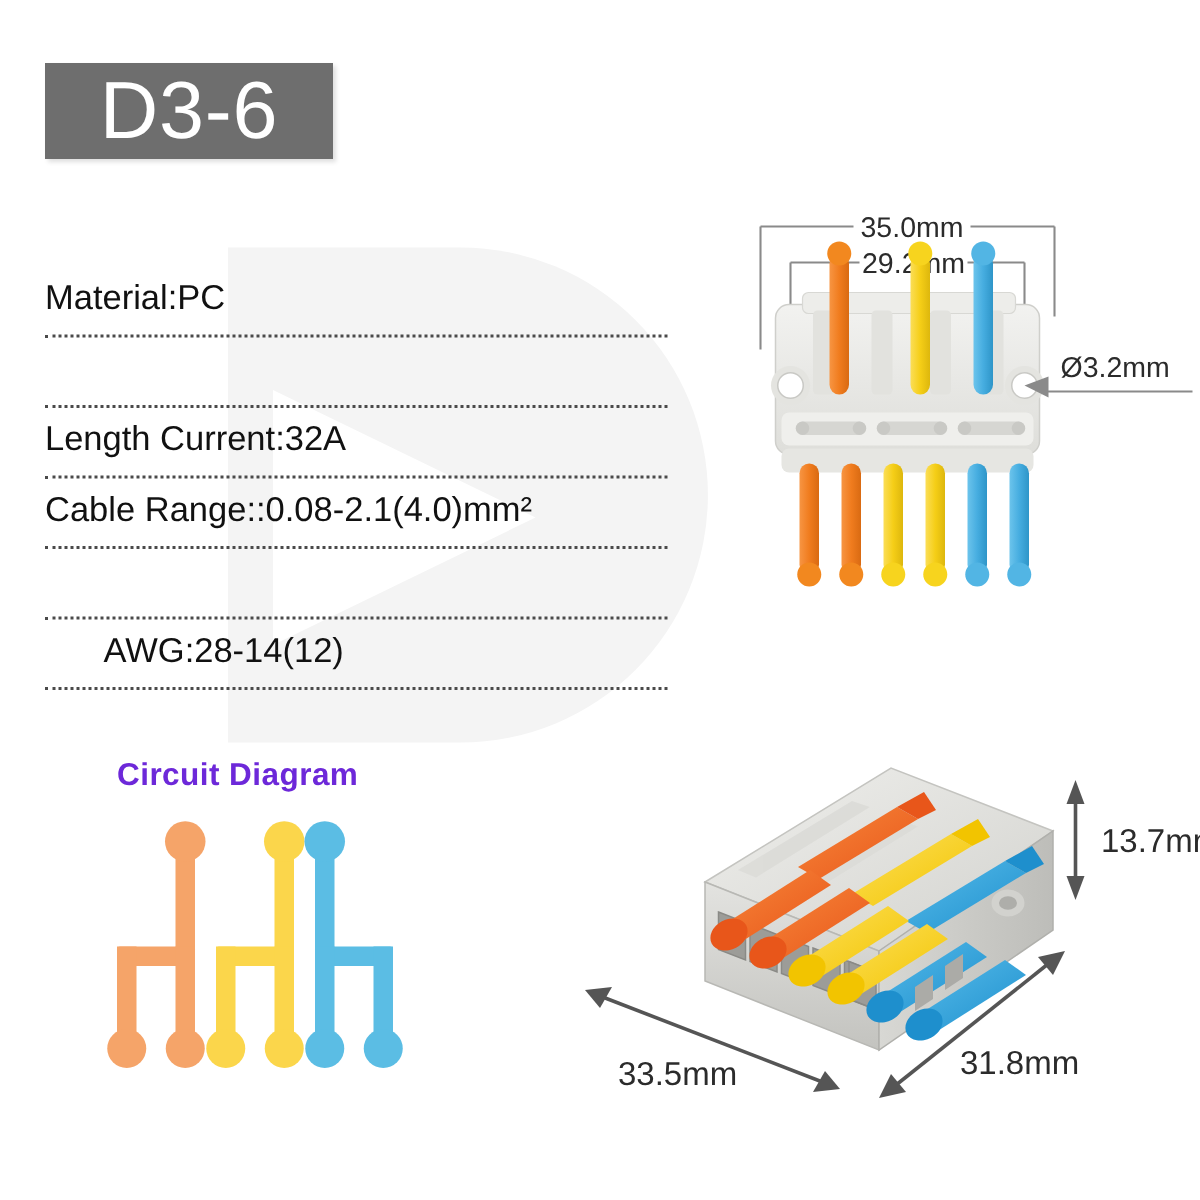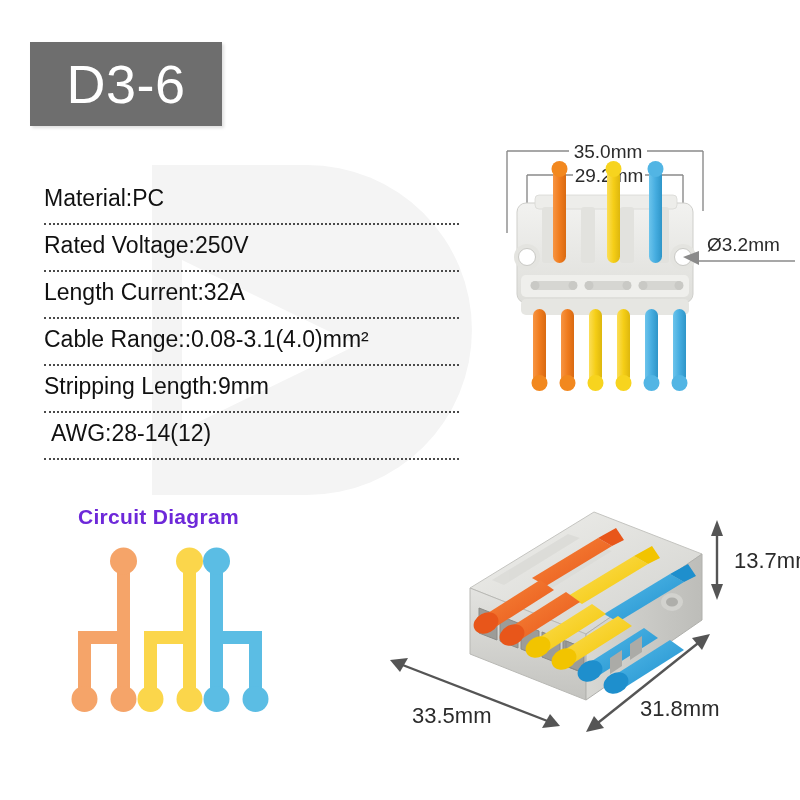--- a/index.html
+++ b/index.html
@@ -26,56 +26,56 @@
     pointer-events: none;
     z-index: 0;
   }
 
   
   #model-badge {
     position: absolute;
     left: 30px;
     top: 42px;
     width: 192px;
-    height: 84px;
+    height: 64px;
     background: #6e6e6e;
     z-index: 3;
     display: flex;
     align-items: center;
     justify-content: center;
     box-shadow: 2px 2px 3px rgba(0,0,0,.13);
     text-align: center;
   }
   #model-badge .txt {
     color: #ffffff;
     font-size: 54px;
     line-height: 1;
     letter-spacing: .5px;
     font-weight: 400;
   }
 
   
   #spec-list {
     position: absolute;
-    left: 44px;
+    left: 30px;
     top: 178px;
     width: 415px;
     z-index: 2;
   }
   .spec-row {
     position: relative;
     height: 47px;
   }
   .spec-row .spec-text {
     font-size: 23px;
     line-height: 40px;
     white-space: nowrap;
     color: #111;
   }
-  .spec-row.indent .spec-text { padding-left: 7px; }
+  .spec-row.indent .spec-text { padding-left: 7px; margin-left: 32px; }
   .spec-sep {
     position: absolute;
     left: 0;
     bottom: 0;
     width: 415px;
     height: 0;
     border-top: 2px dotted #4a4a4a;
   }
   .spec-row.indent .spec-sep { left: 0px; }
 
@@ -125,33 +125,31 @@
 <div id="model-badge">
   <span class="txt">D3-6</span>
 </div>
 
 <div id="spec-list">
   <div class="spec-row">
     <div class="spec-text">Material:PC</div>
     <div class="spec-sep"></div>
   </div>
   <div class="spec-row">
-    <div class="spec-text">Rated Voltage:250V</div>
     <div class="spec-sep"></div>
   </div>
   <div class="spec-row">
     <div class="spec-text">Length Current:32A</div>
     <div class="spec-sep"></div>
   </div>
   <div class="spec-row">
-    <div class="spec-text">Cable Range::0.08-3.1(4.0)mm²</div>
+    <div class="spec-text">Cable Range::0.08-2.1(4.0)mm²</div>
     <div class="spec-sep"></div>
   </div>
   <div class="spec-row">
-    <div class="spec-text">Stripping Length:9mm</div>
     <div class="spec-sep"></div>
   </div>
   <div class="spec-row indent">
     <div class="spec-text">AWG:28-14(12)</div>
     <div class="spec-sep"></div>
   </div>
 </div>
 
 <div id="circuit-section">
   <div id="circuit-title">Circuit Diagram</div>

